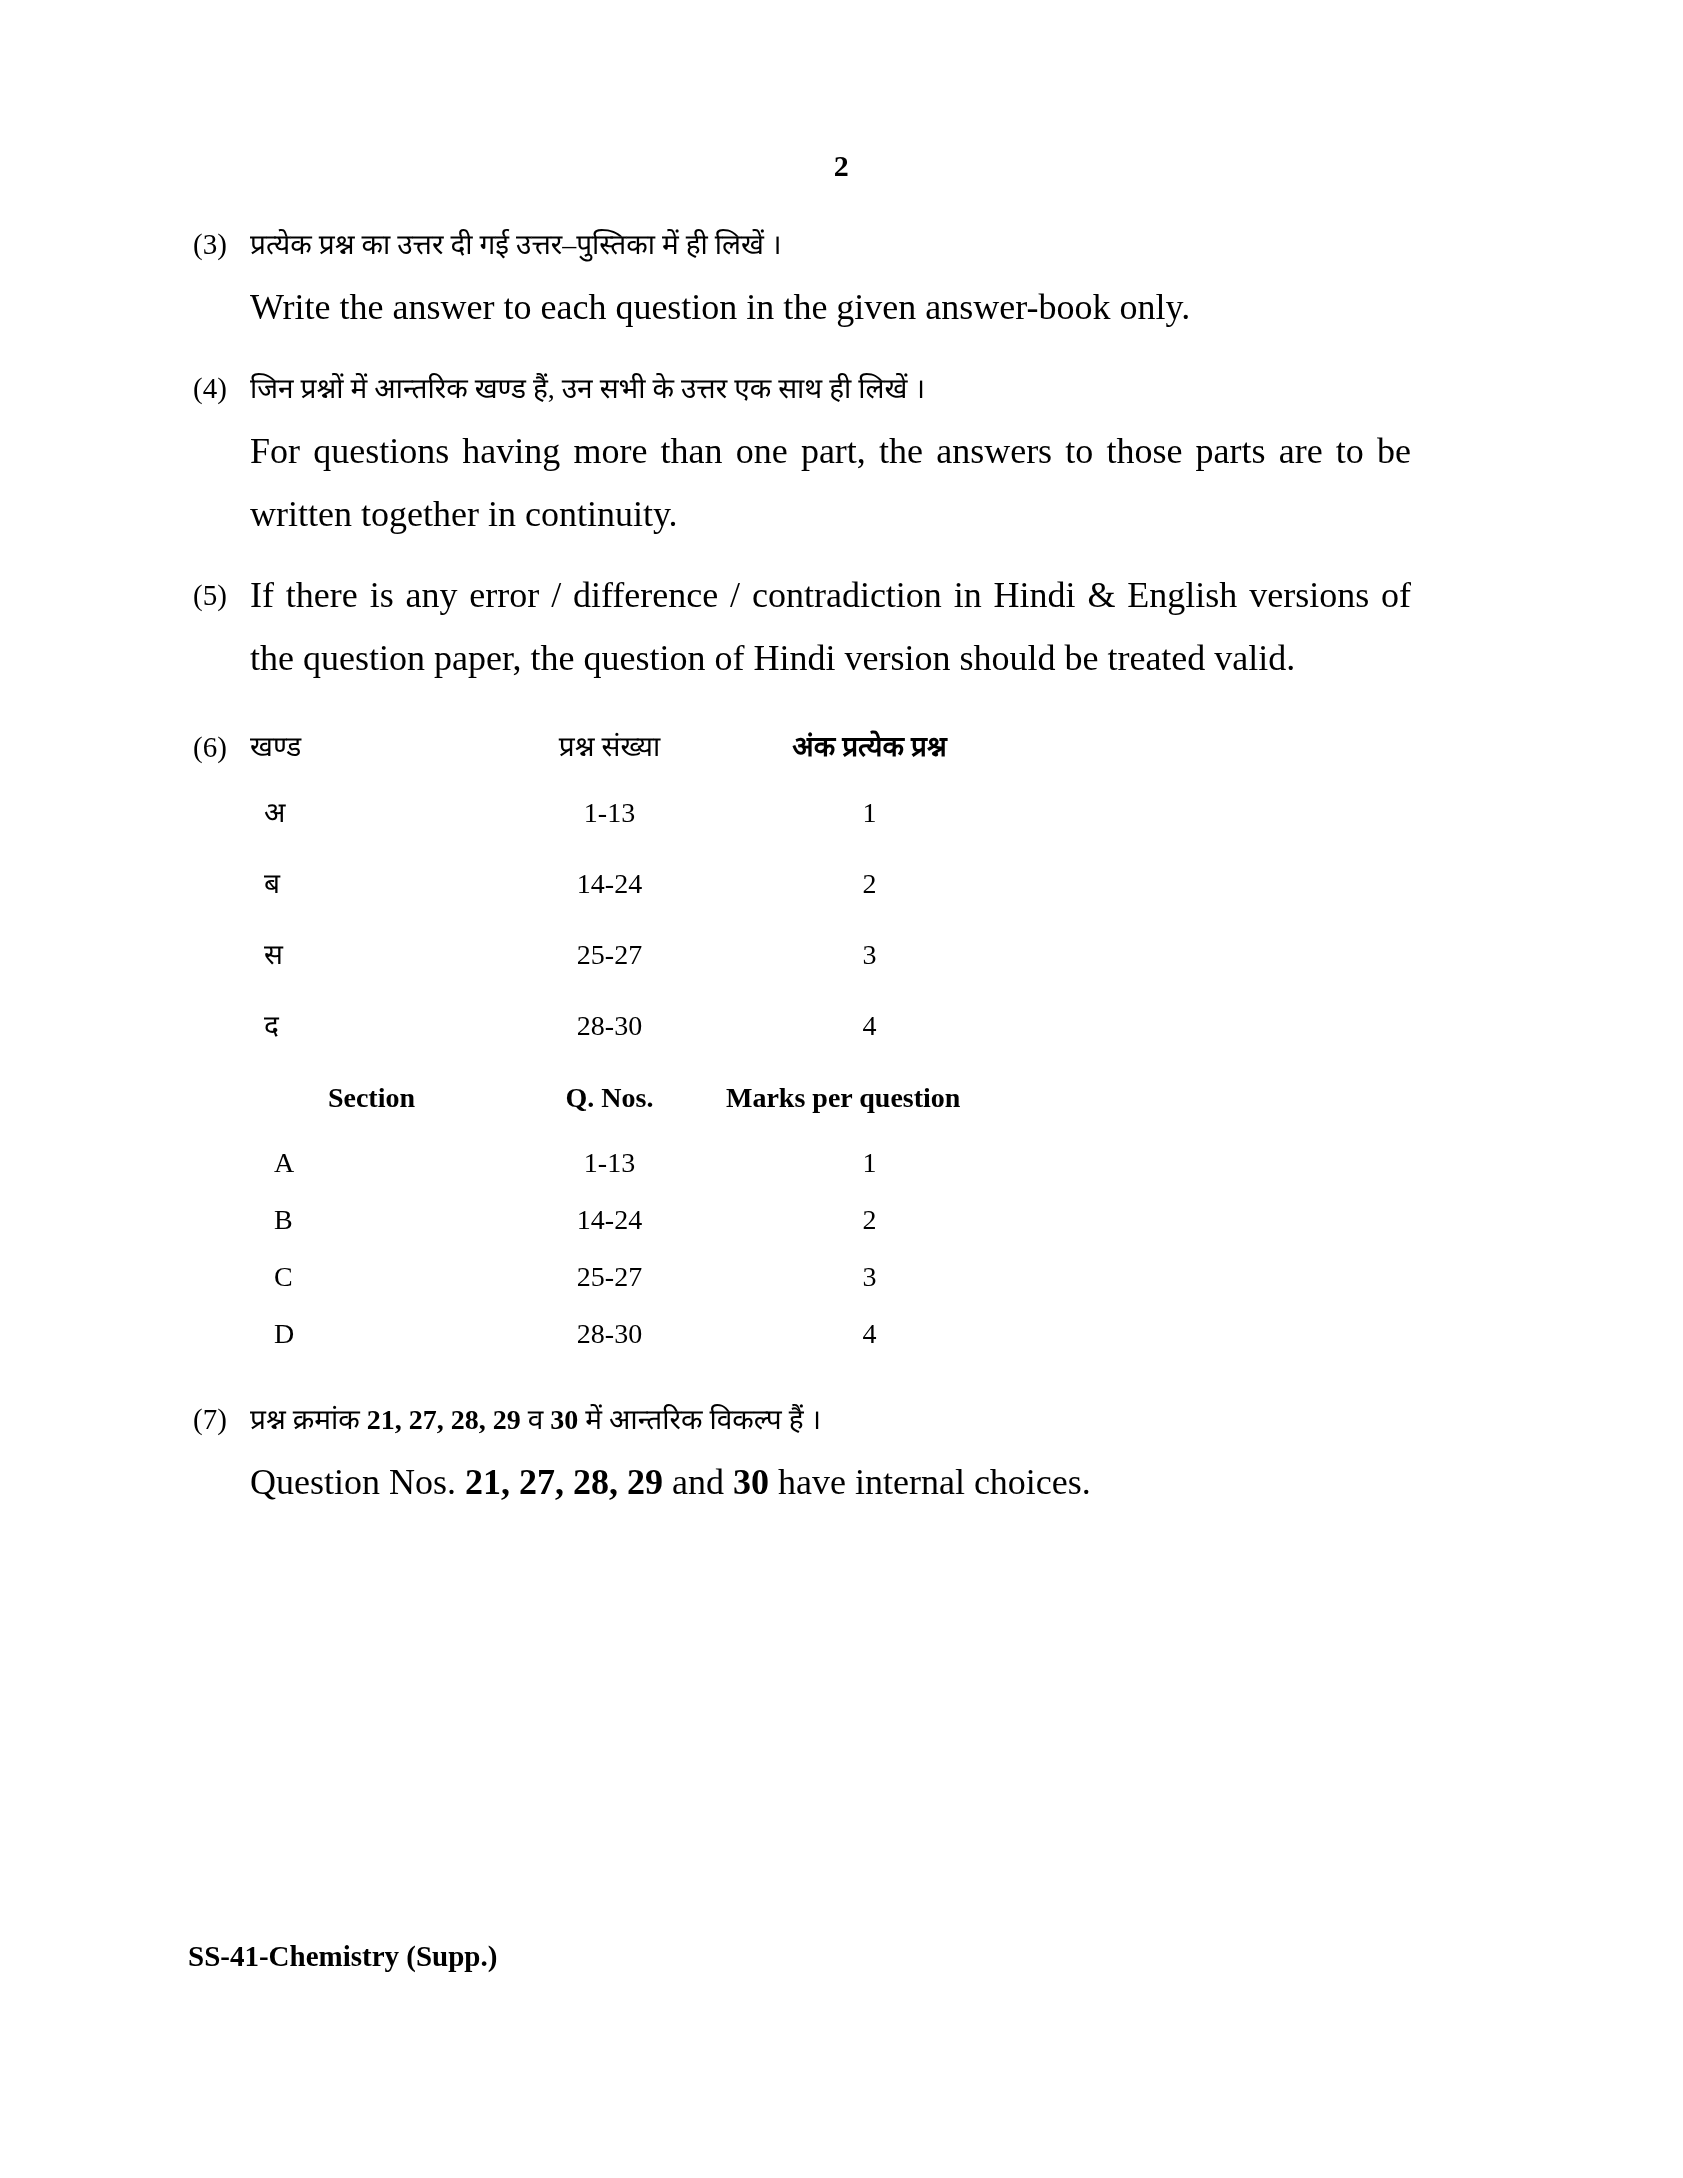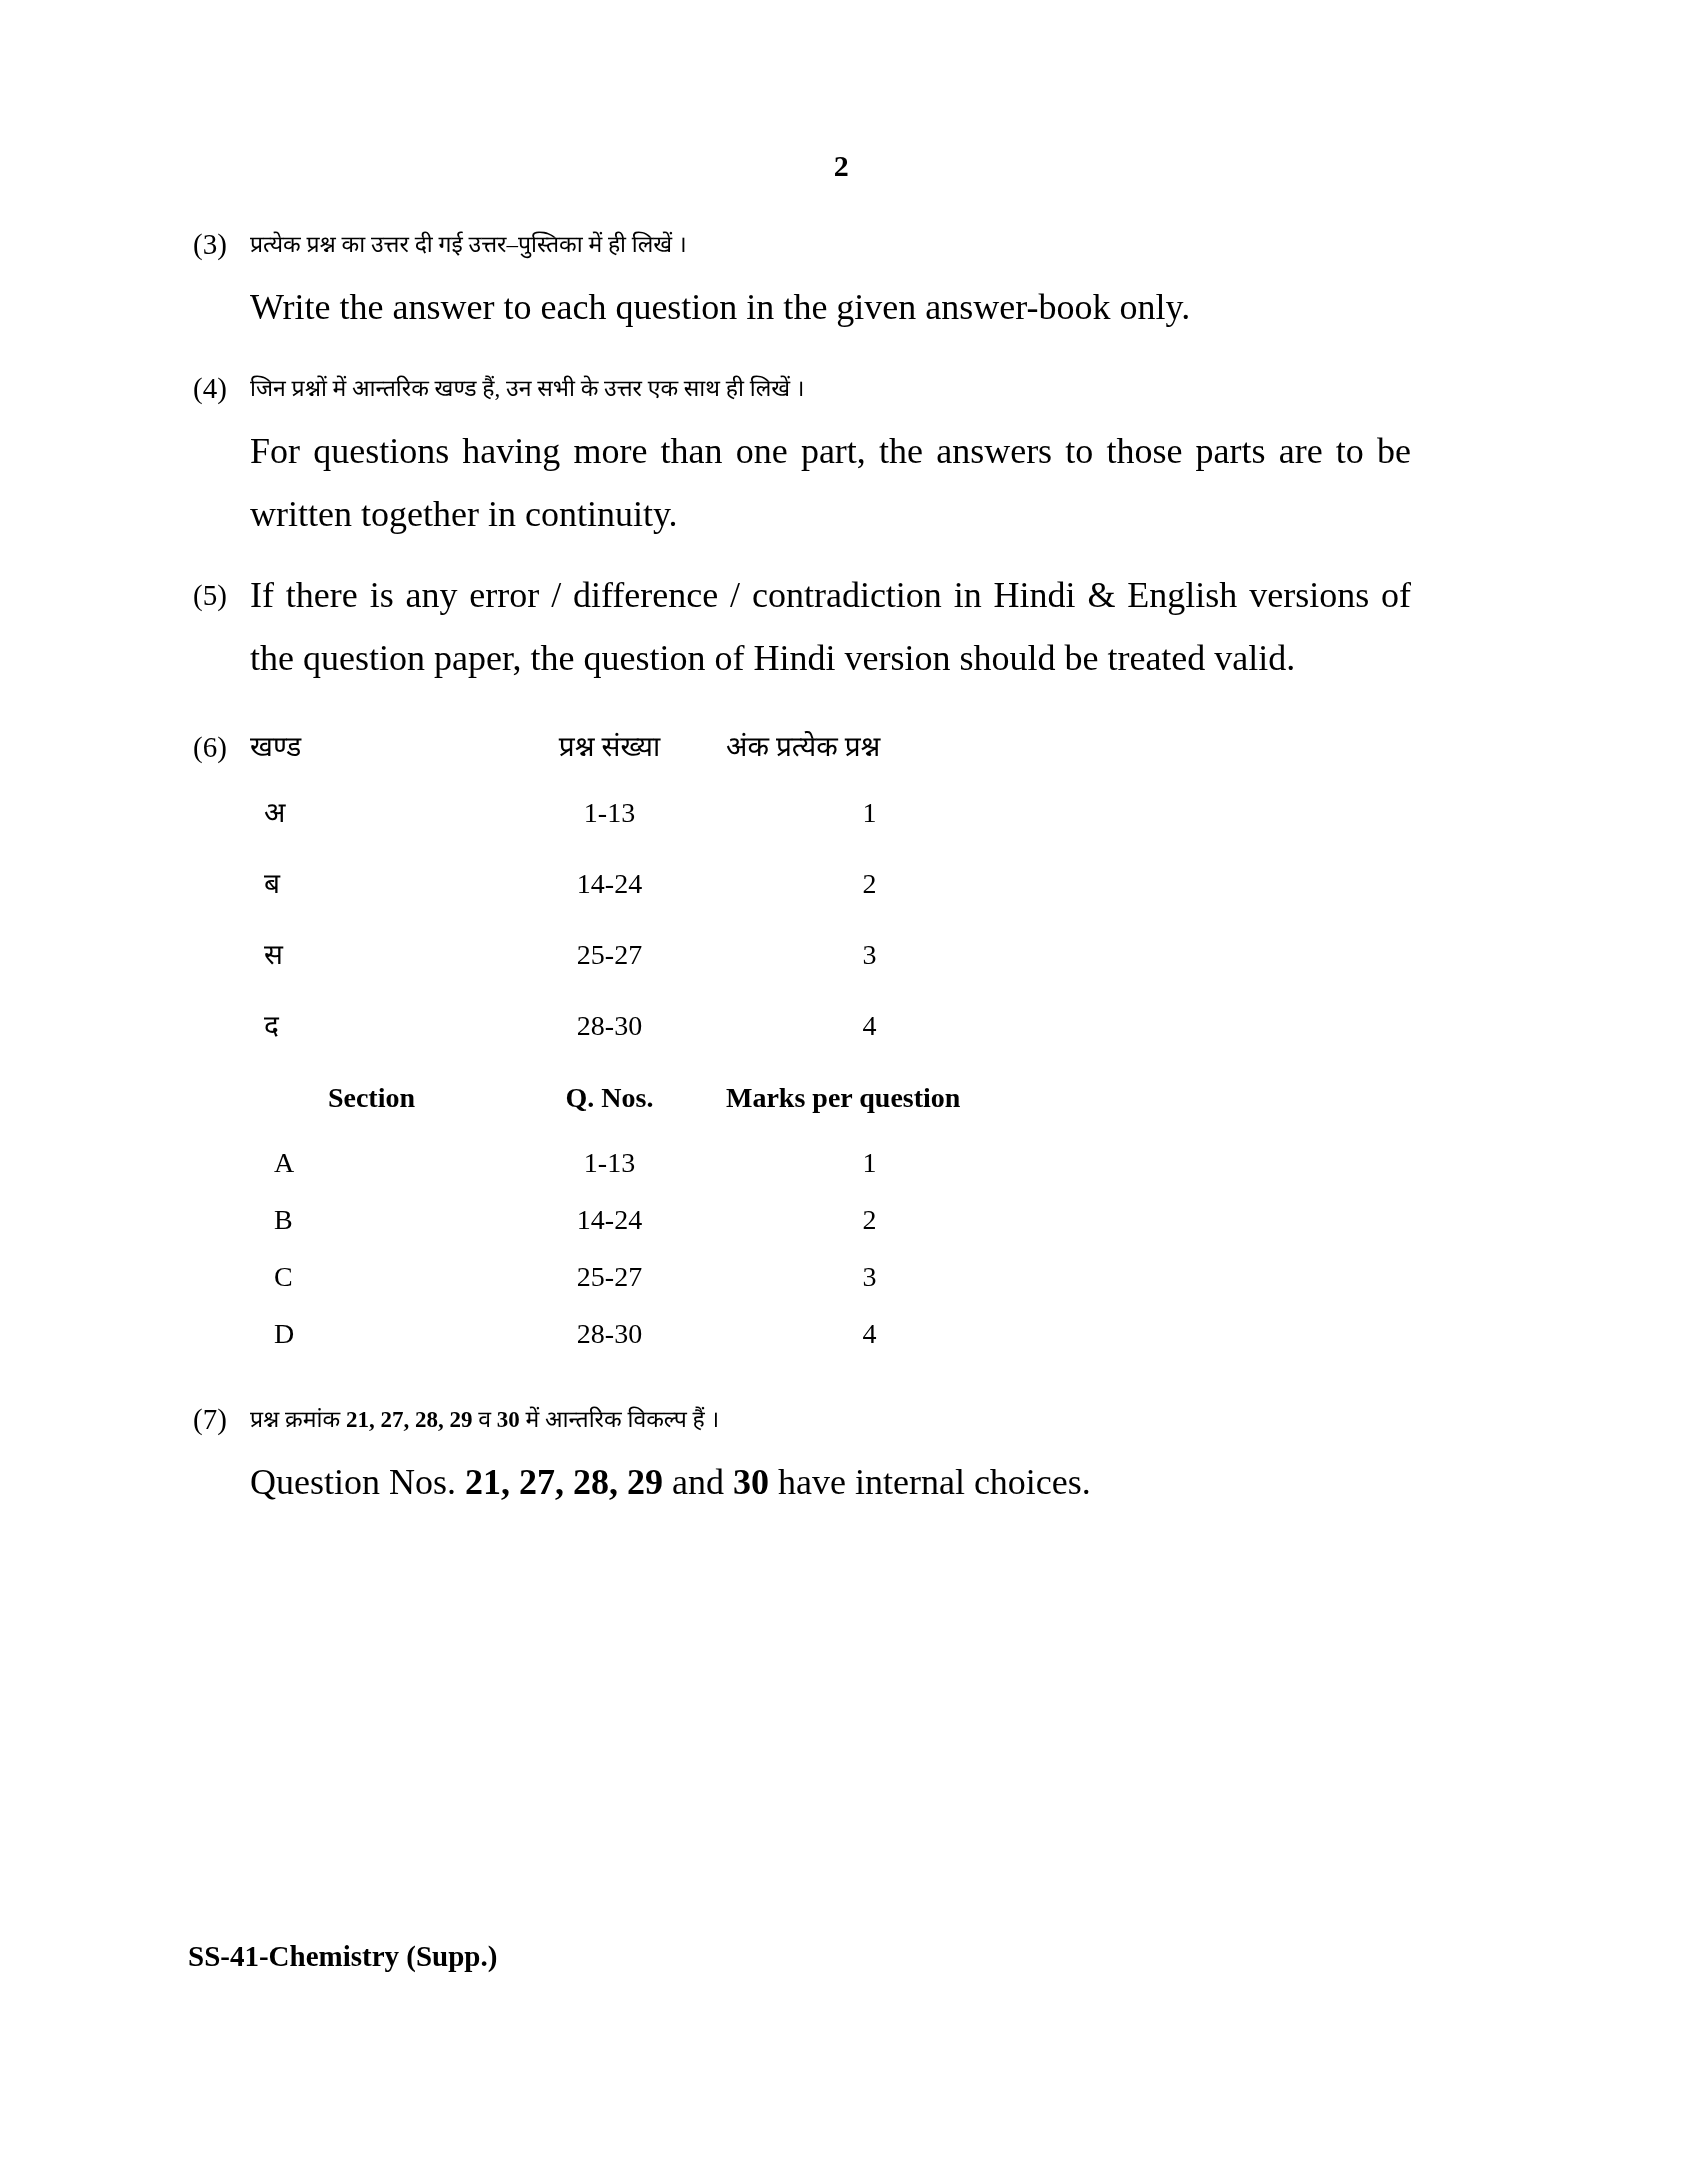--- a/index.html
+++ b/index.html
@@ -46,21 +46,21 @@
     flex: 0 0 57px;
     font-size: 29px;
     line-height: 63px;
   }
   .item-body {
     flex: 1 1 auto;
   }
 
   .hi {
     font-family: "Liberation Serif", "DejaVu Serif", serif;
-    font-size: 23px;
+    font-size: 28px;
     line-height: 63px;
     white-space: nowrap;
   }
   .hi.wrap { white-space: normal; }
 
   .en {
     font-size: 36px;
     line-height: 63px;
     text-align: justify;
     text-justify: inter-word;
@@ -88,21 +88,21 @@
 
   
   .tbl-hi th {
     font-size: 28px;
     text-align: left;
     height: 61px;
     line-height: 61px;
     white-space: nowrap;
   }
   .tbl-hi th.h2 { text-align: center; }
-  .tbl-hi th.h3 { text-align: left; }
+  .tbl-hi th.h3 { text-align: center; font-weight: bold; }
   .tbl-hi td {
     font-size: 28px;
     height: 71px;
     line-height: 71px;
   }
   .tbl-hi td.d1 { text-align: left; padding-left: 14px; }
   .tbl-hi td.d2 { text-align: center; }
   .tbl-hi td.d3 { text-align: center; }
 
   

